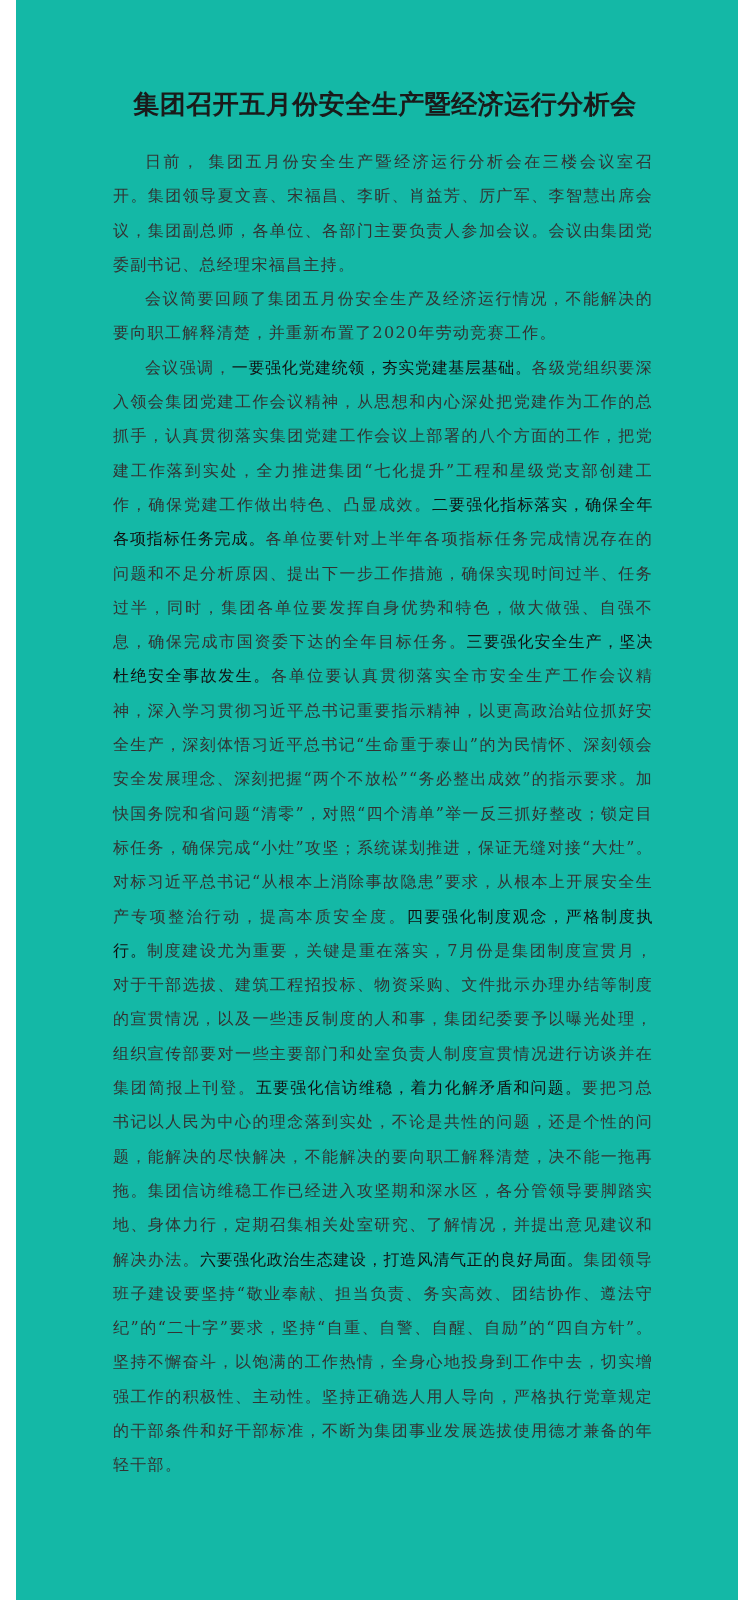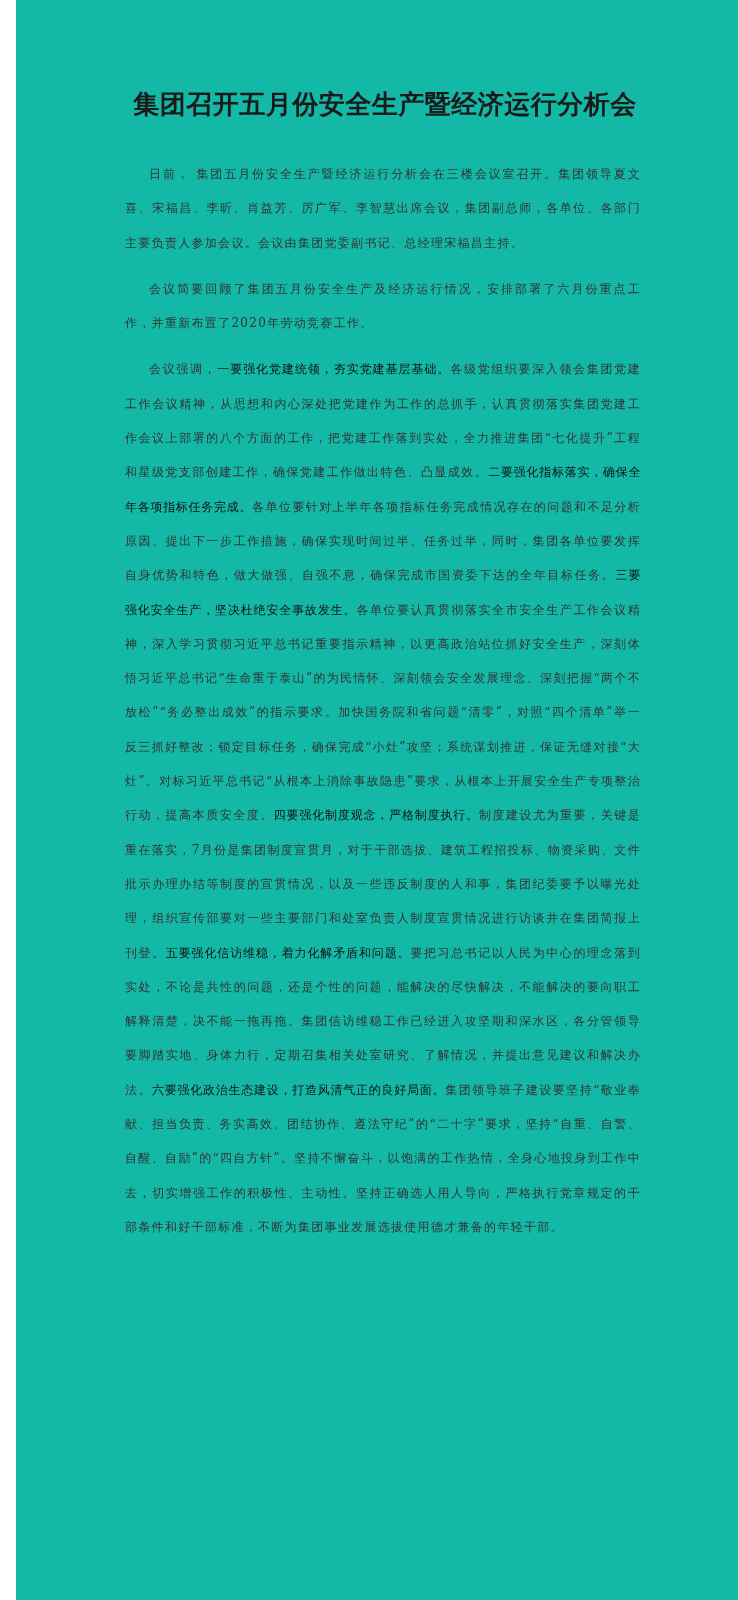--- a/index.html
+++ b/index.html
@@ -36,22 +36,22 @@
     line-height: 40px;
     margin: 0;
   }
   .body {
     position: absolute;
     top: 145px;
     left: 97px;
     width: 540px;
   }
   .para {
-    margin: 12px;
-    font-size: 12px;
+    margin: 0;
+    font-size: 16px;
     line-height: 34.3px;
     text-indent: 2em;
     text-align: justify;
     text-justify: inter-character;
     letter-spacing: 1.3px;
     color: #333333;
   }
   .para b {
     font-weight: normal;
     color: #111111;
@@ -62,19 +62,19 @@
 <body>
 
 <div class="page">
   <h1 class="title">集团召开五月份安全生产暨经济运行分析会</h1>
 
   <div class="body">
     <p class="para">
       <span>日前， 集团五月份安全生产暨经济运行分析会在三楼会议室召开。集团领导夏文喜、宋福昌、李昕、肖益芳、厉广军、李智慧出席会议，集团副总师，各单位、各部门主要负责人参加会议。会议由集团党委副书记、总经理宋福昌主持。</span>
     </p>
     <p class="para">
-      <span>会议简要回顾了集团五月份安全生产及经济运行情况，安排部署了六月份重点工作，并重新布置了2020年劳动竞赛工作。</span>
+      <span>会议简要回顾了集团五月份安全生产及经济运行情况，不能解决的要向职工解释清楚，并重新布置了2020年劳动竞赛工作。</span>
     </p>
     <p class="para">
       <span>会议强调，</span><b>一要强化党建统领，夯实党建基层基础。</b><span>各级党组织要深入领会集团党建工作会议精神，从思想和内心深处把党建作为工作的总抓手，认真贯彻落实集团党建工作会议上部署的八个方面的工作，把党建工作落到实处，全力推进集团“七化提升”工程和星级党支部创建工作，确保党建工作做出特色、凸显成效。</span><b>二要强化指标落实，确保全年各项指标任务完成。</b><span>各单位要针对上半年各项指标任务完成情况存在的问题和不足分析原因、提出下一步工作措施，确保实现时间过半、任务过半，同时，集团各单位要发挥自身优势和特色，做大做强、自强不息，确保完成市国资委下达的全年目标任务。</span><b>三要强化安全生产，坚决杜绝安全事故发生。</b><span>各单位要认真贯彻落实全市安全生产工作会议精神，深入学习贯彻习近平总书记重要指示精神，以更高政治站位抓好安全生产，深刻体悟习近平总书记“生命重于泰山”的为民情怀、深刻领会安全发展理念、深刻把握“两个不放松”“务必整出成效”的指示要求。加快国务院和省问题“清零”，对照“四个清单”举一反三抓好整改；锁定目标任务，确保完成“小灶”攻坚；系统谋划推进，保证无缝对接“大灶”。对标习近平总书记“从根本上消除事故隐患”要求，从根本上开展安全生产专项整治行动，提高本质安全度。</span><b>四要强化制度观念，严格制度执行。</b><span>制度建设尤为重要，关键是重在落实，7月份是集团制度宣贯月，对于干部选拔、建筑工程招投标、物资采购、文件批示办理办结等制度的宣贯情况，以及一些违反制度的人和事，集团纪委要予以曝光处理，组织宣传部要对一些主要部门和处室负责人制度宣贯情况进行访谈并在集团简报上刊登。</span><b>五要强化信访维稳，着力化解矛盾和问题。</b><span>要把习总书记以人民为中心的理念落到实处，不论是共性的问题，还是个性的问题，能解决的尽快解决，不能解决的要向职工解释清楚，决不能一拖再拖。集团信访维稳工作已经进入攻坚期和深水区，各分管领导要脚踏实地、身体力行，定期召集相关处室研究、了解情况，并提出意见建议和解决办法。</span><b>六要强化政治生态建设，打造风清气正的良好局面。</b><span>集团领导班子建设要坚持“敬业奉献、担当负责、务实高效、团结协作、遵法守纪”的“二十字”要求，坚持“自重、自警、自醒、自励”的“四自方针”。坚持不懈奋斗，以饱满的工作热情，全身心地投身到工作中去，切实增强工作的积极性、主动性。坚持正确选人用人导向，严格执行党章规定的干部条件和好干部标准，不断为集团事业发展选拔使用德才兼备的年轻干部。</span>
     </p>
   </div>
 </div>
 
 </body></html>

